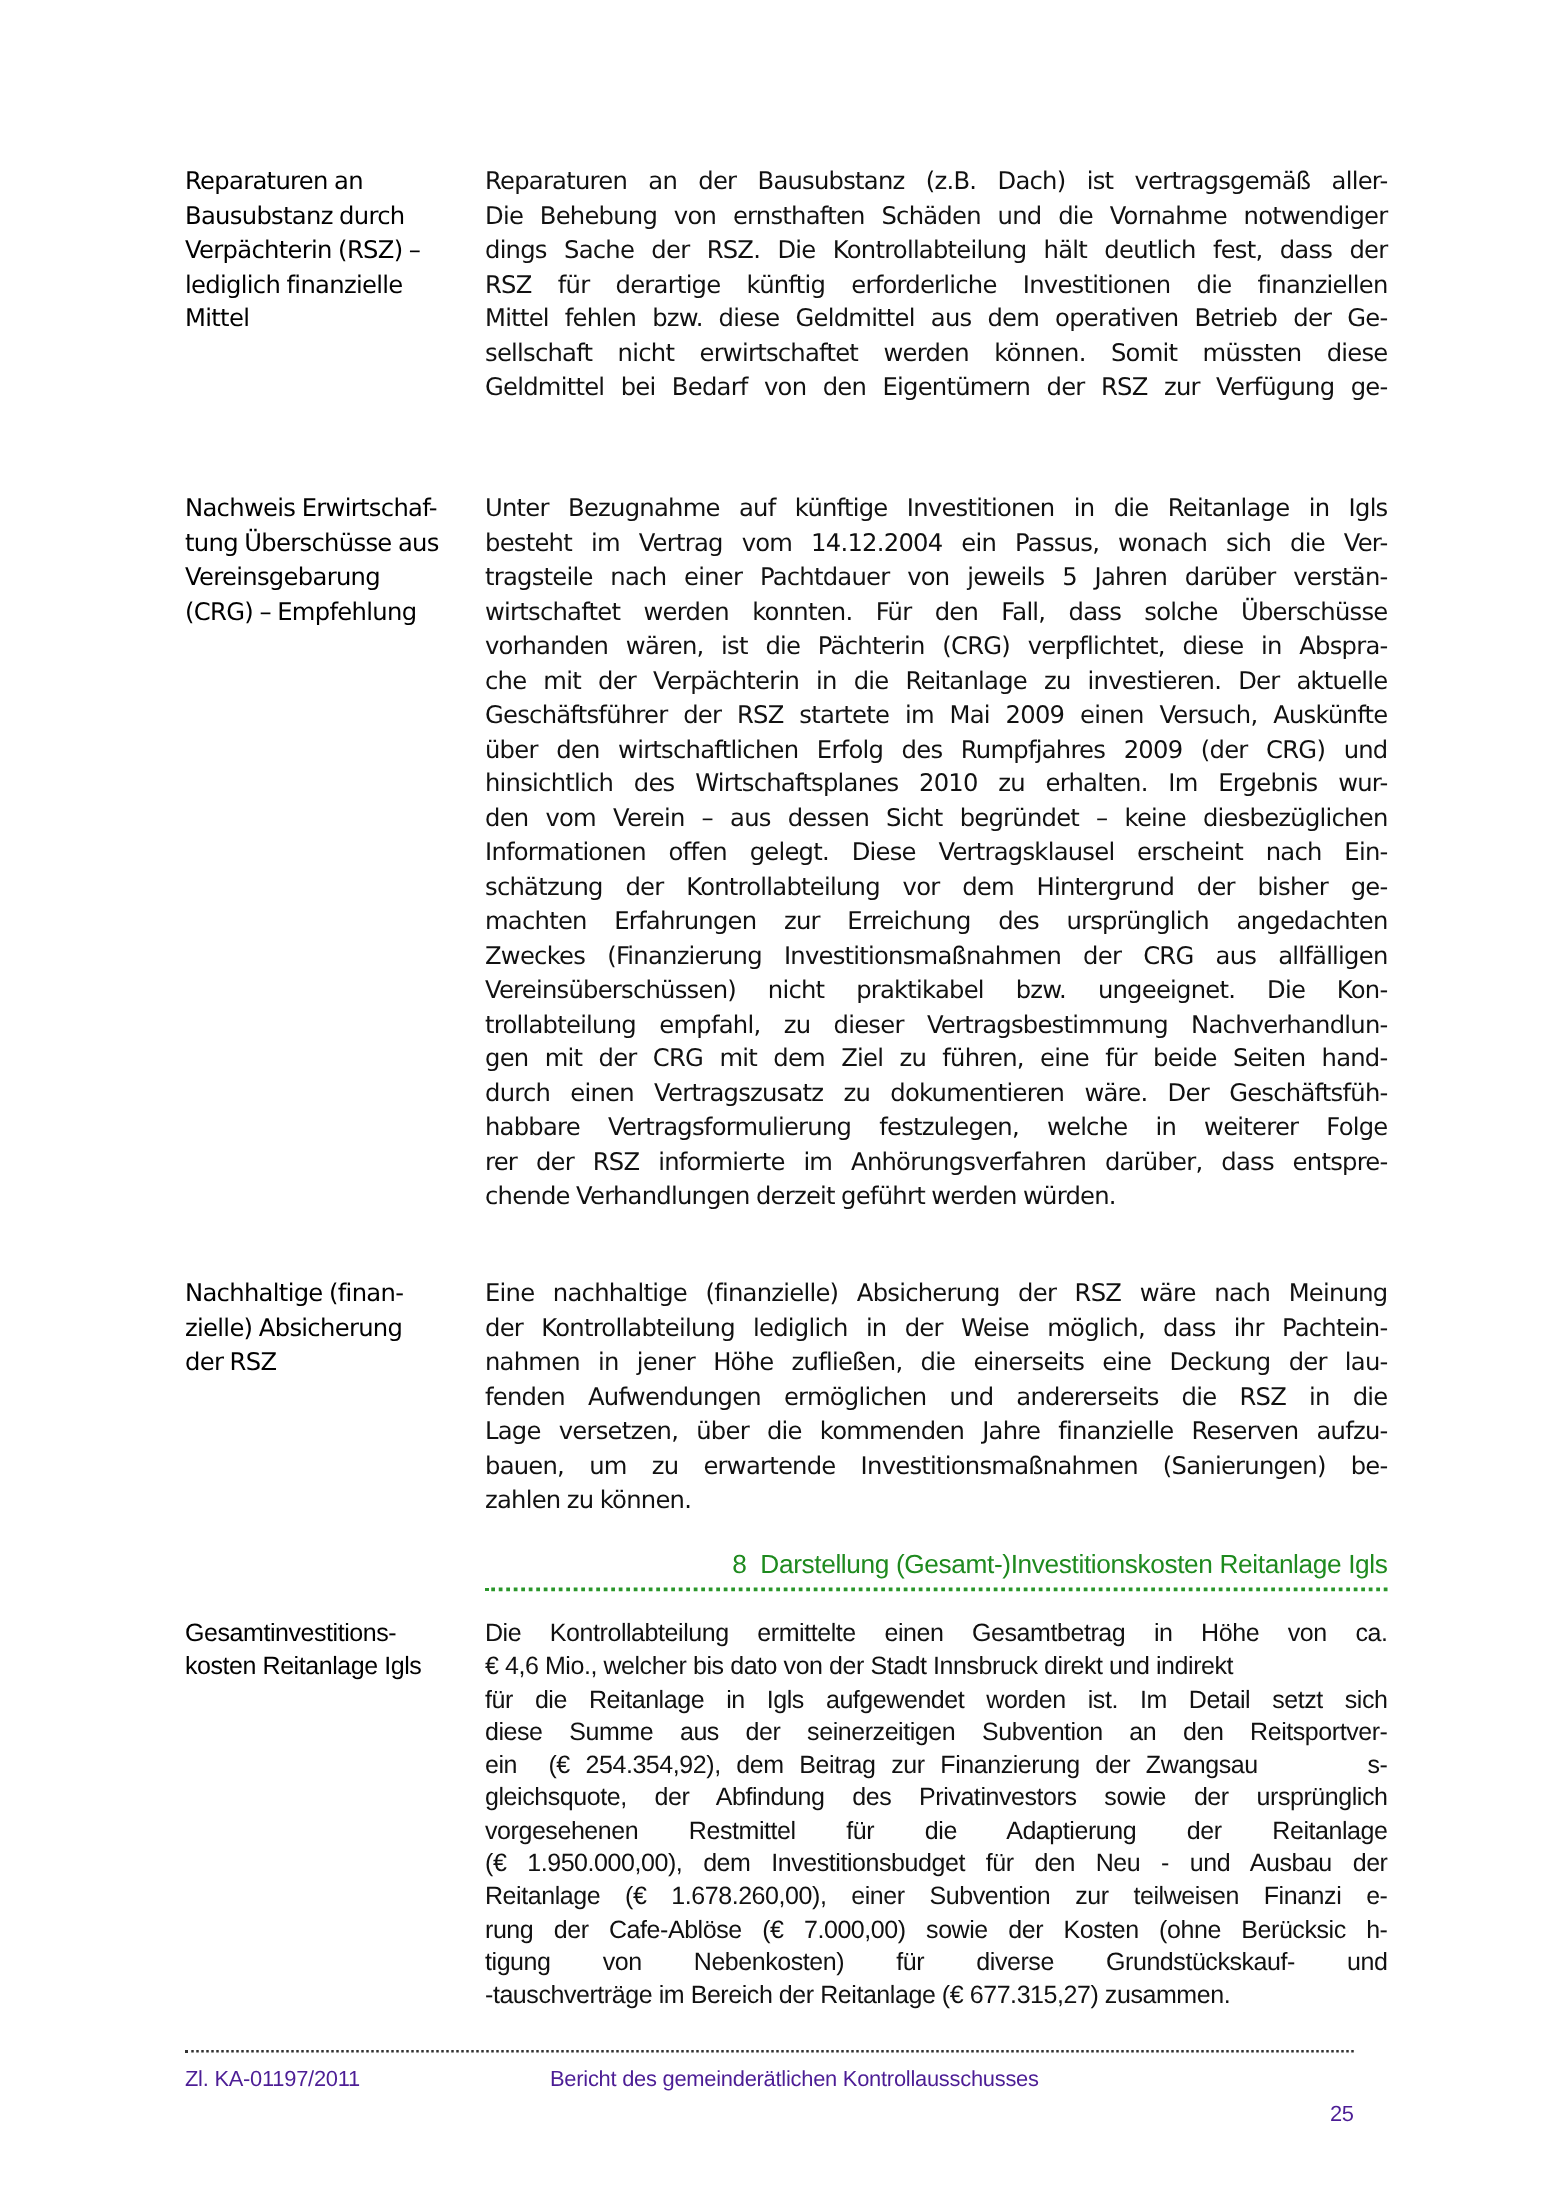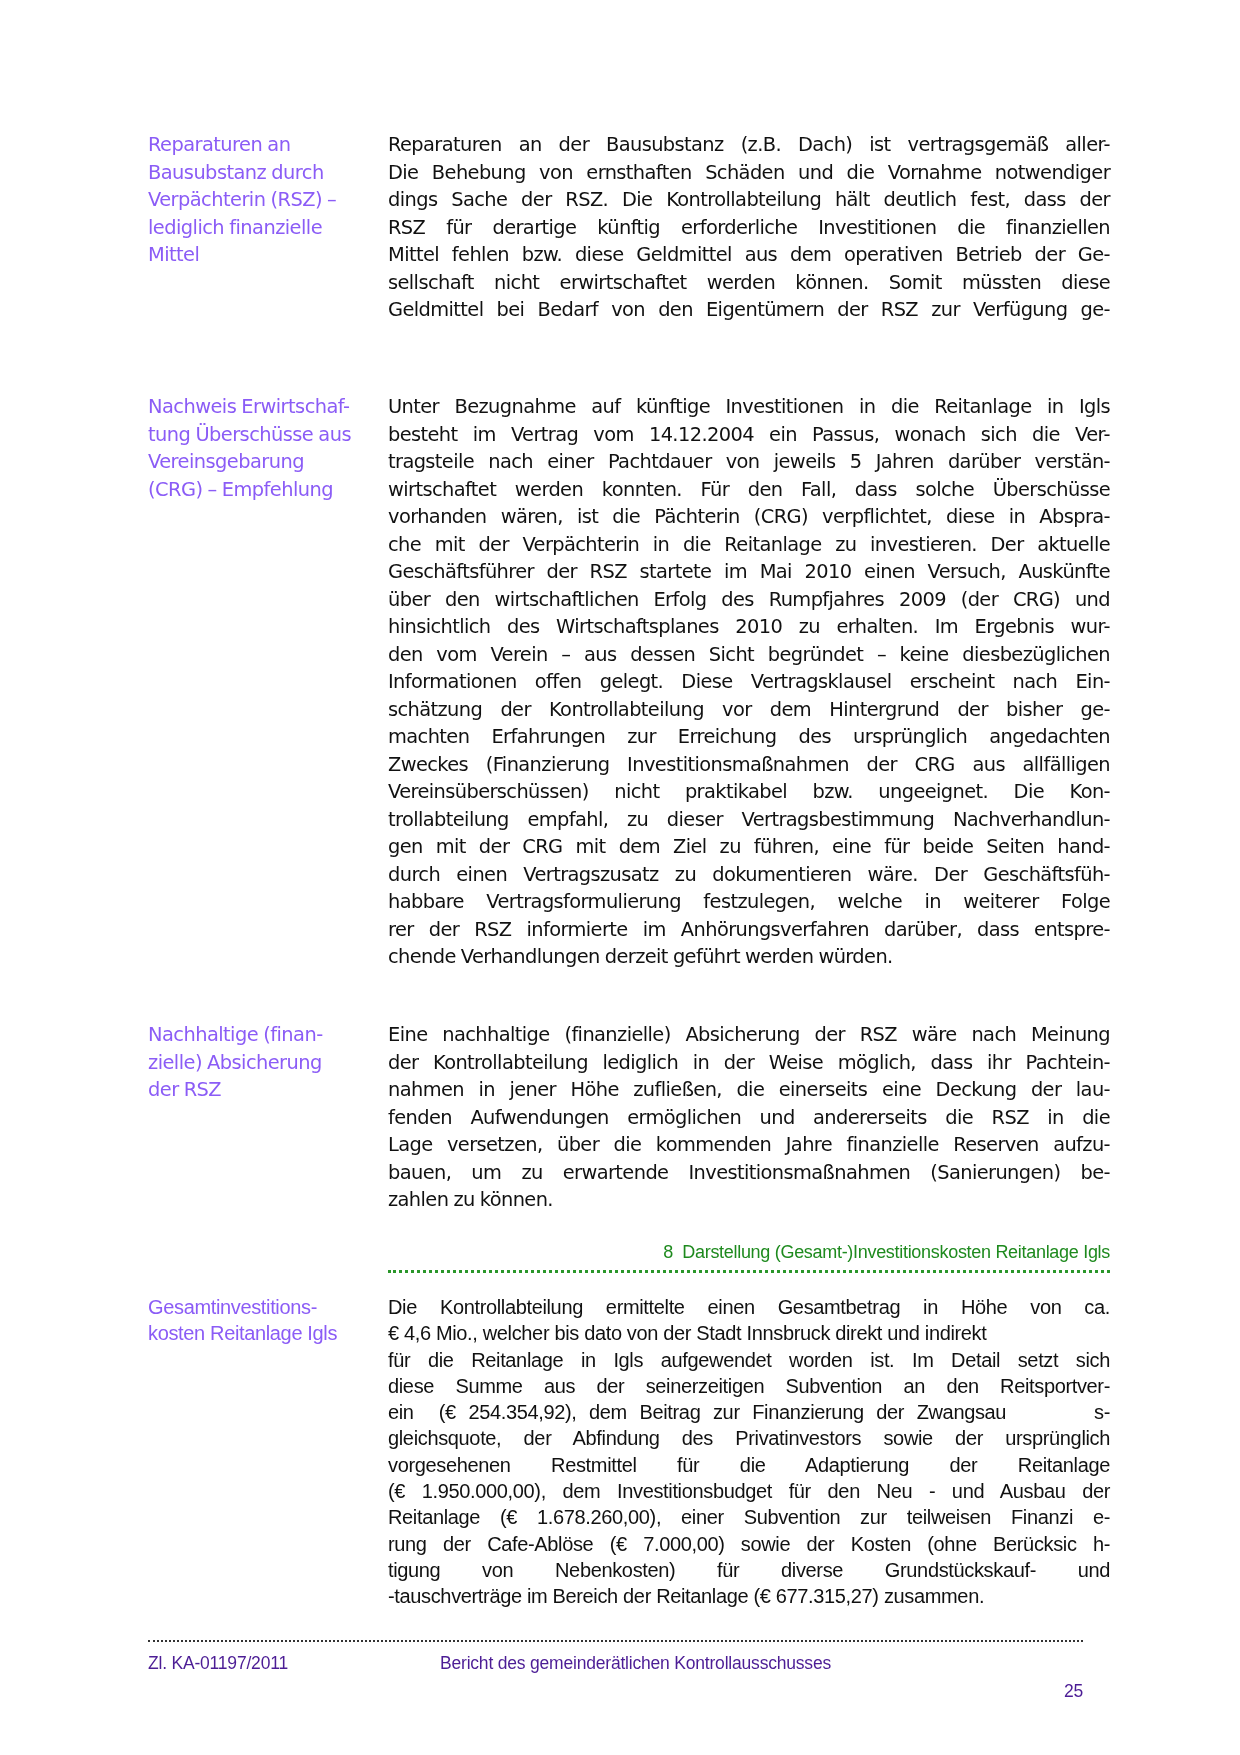--- a/index.html
+++ b/index.html
@@ -24,21 +24,21 @@
     .section {
       position: absolute;
       left: 148px;
       width: 962px;
     }
     .margin-note {
       position: absolute;
       left: 0;
       top: 0;
       width: 230px;
-      color: #8b5cf6;
+      color: #000000;
       font-family: "DejaVu Sans", sans-serif;
       font-size: 19.4px;
       line-height: 27.5px;
       letter-spacing: -0.55px;
       word-spacing: -0.5px;
     }
     .body-text {
       position: absolute;
       left: 240px;
       top: 0;
@@ -74,21 +74,21 @@
       word-spacing: 0;
     }
     .heading {
       position: absolute;
       left: 388px;
       top: 1238px;
       width: 722px;
       text-align: right;
       color: #1e8a1e;
       font-family: "Liberation Sans", sans-serif;
-      font-size: 18px;
+      font-size: 21px;
       line-height: 28px;
       letter-spacing: -0.3px;
     }
     .heading-rule {
       position: absolute;
       left: 388px;
       top: 1270px;
       width: 722px;
       height: 0;
       border-top: 3px dotted #2a962a;
@@ -148,21 +148,21 @@
       <span class="line">Vereinsgebarung</span>
       <span class="line">(CRG) – Empfehlung</span>
     </div>
     <div class="body-text">
       <span class="line">Unter Bezugnahme auf künftige Investitionen in die Reitanlage in Igls</span>
       <span class="line">besteht im Vertrag vom 14.12.2004 ein Passus, wonach sich die Ver-</span>
       <span class="line">tragsteile nach einer Pachtdauer von jeweils 5 Jahren darüber verstän-</span>
       <span class="line">wirtschaftet werden konnten. Für den Fall, dass solche Überschüsse</span>
       <span class="line">vorhanden wären, ist die Pächterin (CRG) verpflichtet, diese in Abspra-</span>
       <span class="line">che mit der Verpächterin in die Reitanlage zu investieren. Der aktuelle</span>
-      <span class="line">Geschäftsführer der RSZ startete im Mai 2010 einen Versuch, Auskünfte</span>
+      <span class="line">Geschäftsführer der RSZ startete im Mai 2009 einen Versuch, Auskünfte</span>
       <span class="line">über den wirtschaftlichen Erfolg des Rumpfjahres 2009 (der CRG) und</span>
       <span class="line">hinsichtlich des Wirtschaftsplanes 2010 zu erhalten. Im Ergebnis wur-</span>
       <span class="line">den vom Verein – aus dessen Sicht begründet – keine diesbezüglichen</span>
       <span class="line">Informationen offen gelegt. Diese Vertragsklausel erscheint nach Ein-</span>
       <span class="line">schätzung der Kontrollabteilung vor dem Hintergrund der bisher ge-</span>
       <span class="line">machten Erfahrungen zur Erreichung des ursprünglich angedachten</span>
       <span class="line">Zweckes (Finanzierung Investitionsmaßnahmen der CRG aus allfälligen</span>
       <span class="line">Vereinsüberschüssen) nicht praktikabel bzw. ungeeignet. Die Kon-</span>
       <span class="line">trollabteilung empfahl, zu dieser Vertragsbestimmung Nachverhandlun-</span>
       <span class="line">gen mit der CRG mit dem Ziel zu führen, eine für beide Seiten hand-</span>

